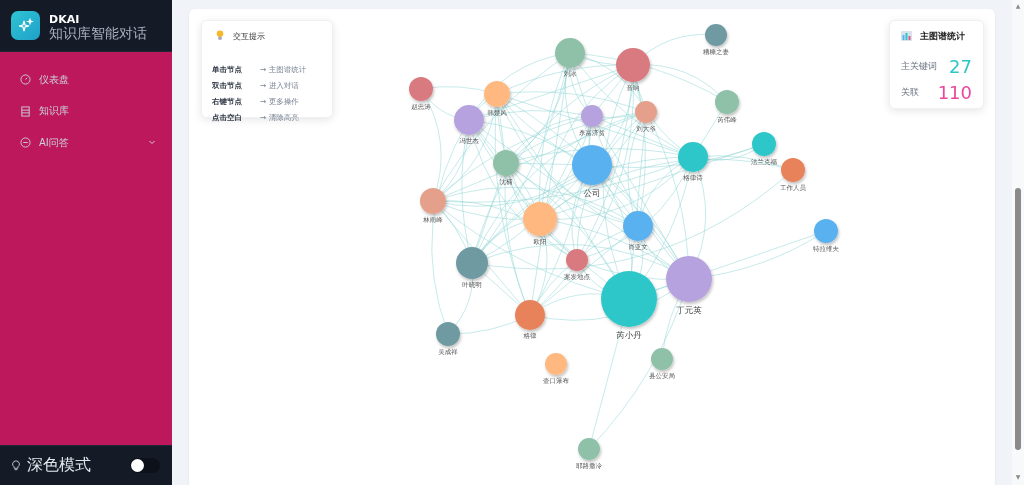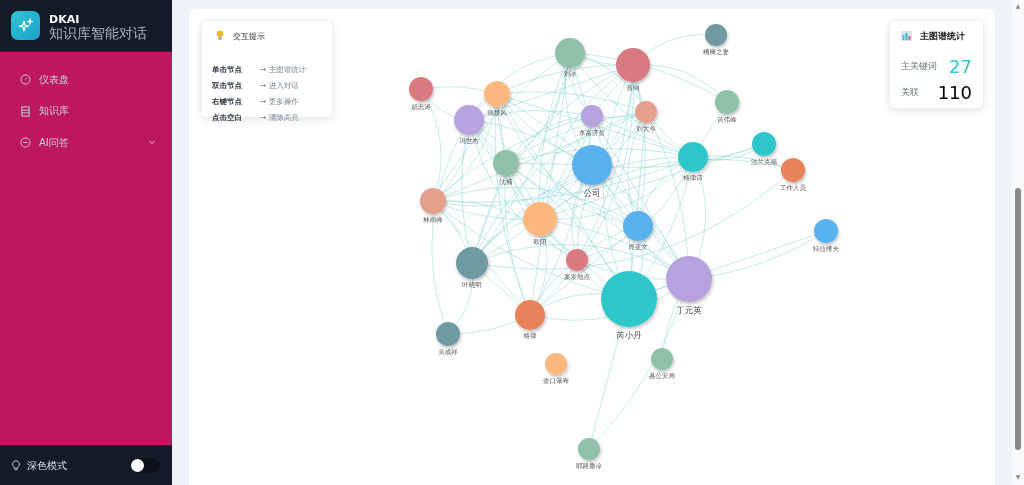--- a/index.html
+++ b/index.html
@@ -11,21 +11,21 @@
   .brand { height: 52px; background: #141a26; display: flex; align-items: center; padding-left: 11px; border-bottom: 1px solid #1f2838; }
   .brand-logo { width: 29px; height: 29px; border-radius: 7px; background: linear-gradient(135deg, #2ec5d3 0%, #1fa0c9 100%); display: flex; align-items: center; justify-content: center; }
   .brand-text { margin-left: 9px; }
   .brand-title { font-size: 11px; font-weight: bold; color: #ffffff; line-height: 14px; }
   .brand-sub { font-size: 14px; color: #a7b0bd; line-height: 12px; text-align: center; }
   .nav { padding-top: 12px; }
   .nav-item { height: 31.5px; display: flex; align-items: center; padding-left: 20px; font-size: 10px; color: #c9d1dc; cursor: pointer; position: relative; }
   .nav-item .ico { width: 11px; height: 11px; margin-right: 8px; display: flex; align-items: center; justify-content: center; }
   .nav-item .chev { position: absolute; right: 16px; top: 10px; }
   .sidebar-footer { position: absolute; left: 0; bottom: 0; width: 172px; height: 40px; background: #141a26; border-top: 1px solid #1f2838; display: flex; align-items: center; padding-left: 11px; }
-  .footer-label { font-size: 10px; color: #e2e6ec; margin-left: 6px; }
+  .footer-label { font-size: 16px; color: #e2e6ec; margin-left: 6px; }
   .toggle { position: absolute; right: 12px; top: 12px; width: 30px; height: 15px; border-radius: 8px; background: #0d1119; }
   .toggle-knob { position: absolute; left: 1px; top: 1px; width: 13px; height: 13px; border-radius: 50%; background: #ffffff; }
 
   
   .main { position: absolute; left: 172px; top: 0; width: 840px; height: 485px; background: #f0f3f8; }
   .card { position: absolute; left: 17px; top: 9px; width: 806px; height: 490px; background: #ffffff; border-radius: 6px; box-shadow: 0 1px 3px rgba(0,0,0,0.06); overflow: hidden; }
   .graph { position: absolute; left: 0; top: 0; width: 806px; height: 490px; }
 
   .tips { position: absolute; left: 12px; top: 11px; width: 132px; height: 98px; background: #fff; border-radius: 6px; box-shadow: 0 2px 8px rgba(0,0,0,0.10); border: 1px solid #eef0f4; padding: 9px 10px; }
   .tips-title { font-size: 8px; font-weight: normal; color: #333; display: flex; align-items: center; margin-bottom: 19px; }
@@ -34,21 +34,21 @@
   .tip-key { width: 48px; color: #303846; font-weight: bold; }
   .tip-val { color: #7a8494; }
 
   .stats { position: absolute; left: 700px; top: 11px; width: 95px; height: 89px; background: #fff; border-radius: 6px; box-shadow: 0 2px 8px rgba(0,0,0,0.10); border: 1px solid #eef0f4; padding: 9px 11px; }
   .stats-title { font-size: 9px; font-weight: bold; color: #222; display: flex; align-items: center; margin-bottom: 10px; }
   .stats-title .chart-ico { margin-right: 8px; }
   .stat-row { display: flex; justify-content: space-between; align-items: center; height: 26px; }
   .stat-label { font-size: 9px; color: #6b7280; }
   .stat-val { font-size: 18px; }
   .stat-val.kw { color: #2ec7c9; }
-  .stat-val.rel { color: #000000; }
+  .stat-val.rel { color: #ec4899; }
 
   .node-label { font-size: 6.5px; fill: #555; font-family: "DejaVu Sans", sans-serif; }
   .node-label.big { font-size: 8.5px; fill: #444; }
 
   
   .scrollbar { position: absolute; left: 1012px; top: 0; width: 12px; height: 485px; background: #f8f9fb; }
   .sb-up, .sb-down { position: absolute; left: 2px; width: 8px; height: 10px; font-size: 6px; color: #8a8a8a; text-align: center; }
   .sb-up { top: 2px; }
   .sb-down { bottom: 2px; }
   .sb-thumb { position: absolute; left: 3px; top: 188px; width: 6px; height: 262px; background: #8a8a8a; border-radius: 3px; }

